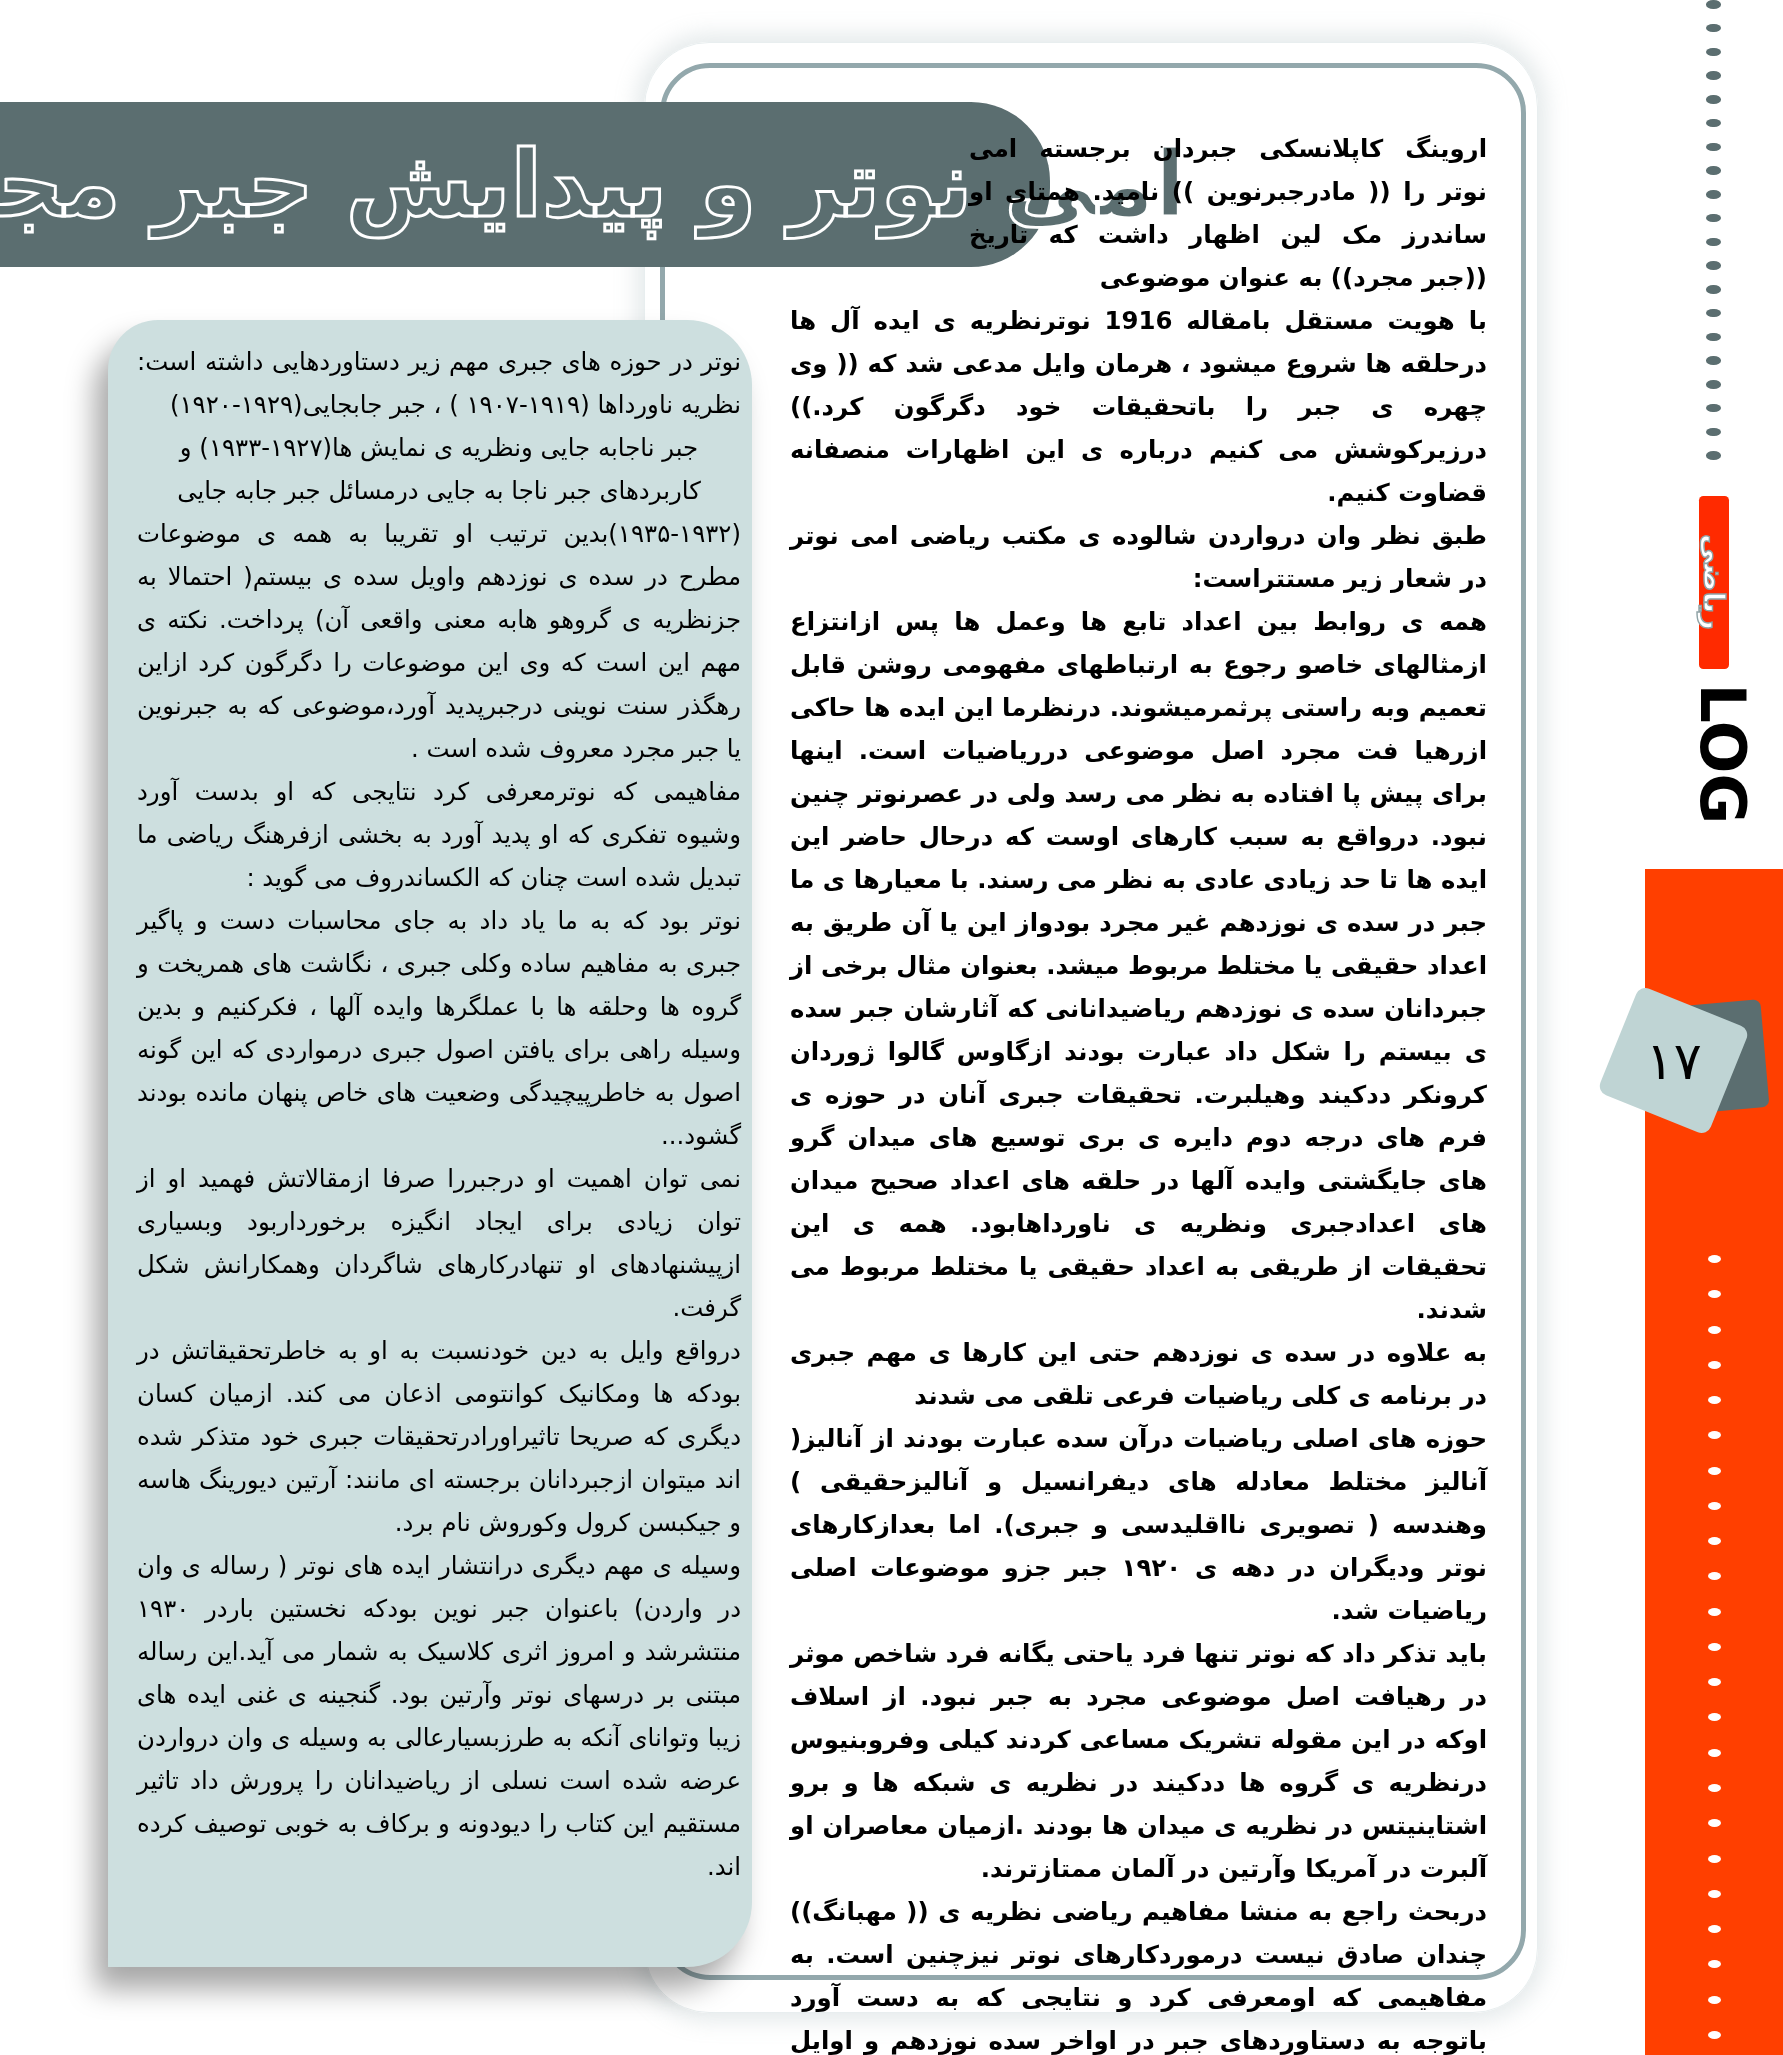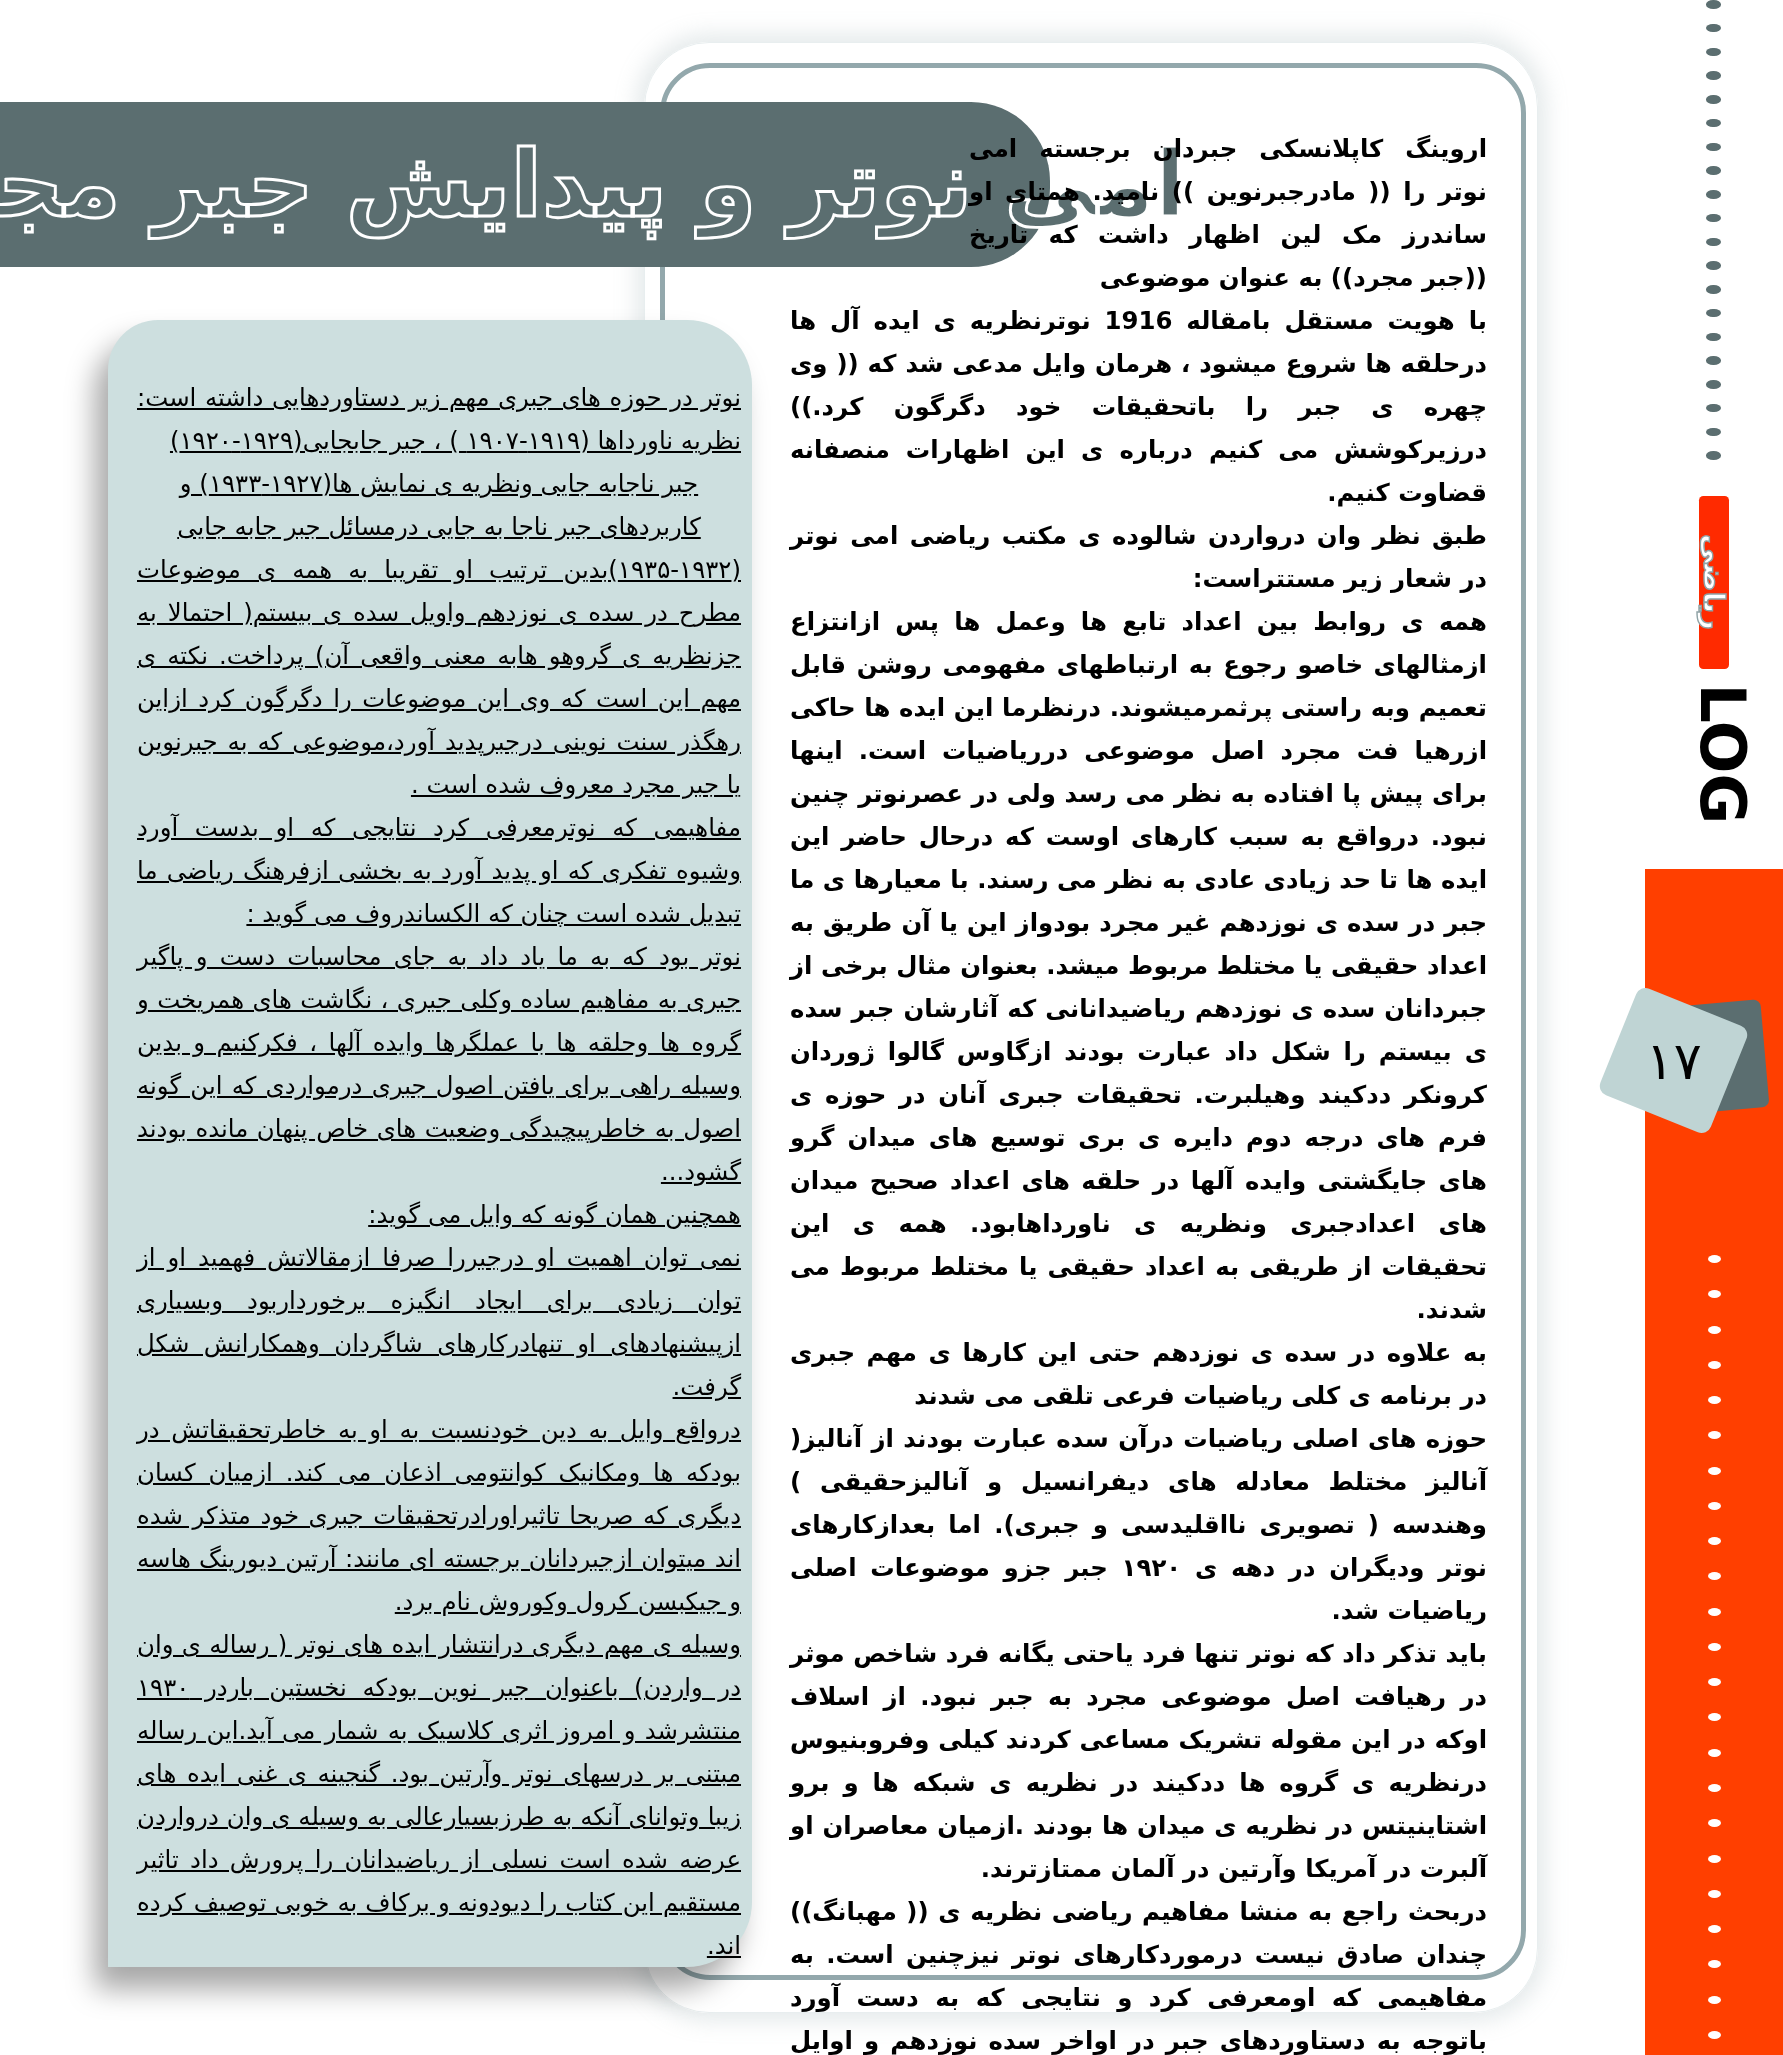--- a/index.html
+++ b/index.html
@@ -40,21 +40,21 @@
     border-radius: 50px 65px 65px 0;
     box-shadow: -13px 21.6px 29px rgba(0,0,0,0.35);
   }
   .col {
     position: absolute; direction: rtl; text-align: justify;
     color: #000; font-family: "DejaVu Sans", sans-serif;
     font-size: 24.4px; line-height: 43px;
   }
   .col p { margin: 0; text-align-last: right; }
   .col-right { left: 790px; top: 127px; width: 697px; font-weight: bold; }
-  .col-left { left: 137px; top: 376px; width: 604px; text-decoration: underline; }
+  .col-left { left: 137px; top: 340px; width: 604px; }
   .col-right .intro { padding-right: 0; width: 518px; margin-left: auto; }
 
   .dots-gray {
     position: absolute; left: 1704px; top: 0; width: 18.7px; height: 460px;
     display: flex; flex-direction: column; justify-content: space-between; align-items: center;
   }
   .dot-g { width: 14.4px; height: 8.6px; border-radius: 50%; background: #5B6E70; }
   .logo {
     position: absolute; left: 1683px; top: 496px; width: 79px; height: 331px;
   }
@@ -121,21 +121,20 @@
   <p> دربحث راجع به  منشا مفاهیم ریاضی  نظریه ی (( مهبانگ)) چندان صادق نیست درموردکارهای نوتر نیزچنین است. به مفاهیمی که اومعرفی کرد و نتایجی که به دست  آورد باتوجه به دستاوردهای جبر در اواخر سده نوزدهم  و اوایل سده بیستم نگریست. وی به ویژه از تحقیقات ددکیند تاثیر پذیرفت دربحث مربوط به دستاوردها یش غالبا با  فروتنی خاصی می گفت :((اینها از قبل  در آثار ددکیند بوده است)) .</p>
 </div>
 
 <div class="col col-left">
   <p>نوتر در حوزه های جبری مهم زیر دستاوردهایی داشته است: نظریه ناورداها (۱۹۱۹-۱۹۰۷ ) ، جبر جابجایی(۱۹۲۹-۱۹۲۰)</p>
   <p style="text-align:left;text-align-last:center;">جبر ناجابه جایی ونظریه ی نمایش ها(۱۹۲۷-۱۹۳۳) و</p>
   <p style="text-align-last:center;">کاربردهای جبر ناجا به جایی درمسائل جبر جابه جایی</p>
   <p>(۱۹۳۵-۱۹۳۲)بدین ترتیب او تقریبا به همه ی موضوعات مطرح در سده ی نوزدهم واویل سده ی بیستم( احتمالا به جزنظریه ی گروهو هابه معنی واقعی آن) پرداخت.  نکته ی مهم این است  که وی این موضوعات را دگرگون کرد ازاین رهگذر سنت نوینی درجبرپدید آورد،موضوعی که به جبرنوین یا جبر مجرد معروف شده است .</p>
   <p>مفاهیمی که نوترمعرفی کرد نتایجی که او بدست آورد وشیوه تفکری که او پدید آورد به بخشی ازفرهنگ ریاضی ما تبدیل شده است چنان که الکساندروف می گوید :</p>
   <p>نوتر بود که به ما یاد داد به جای محاسبات دست و پاگیر جبری به مفاهیم ساده وکلی جبری ،  نگاشت های همریخت و گروه ها وحلقه ها با عملگرها وایده آلها ، فکرکنیم و بدین وسیله راهی برای یافتن اصول جبری درمواردی که  این گونه اصول به خاطرپیچیدگی وضعیت های خاص پنهان مانده بودند گشود...</p>
-  <p>همچنین همان گونه که وایل می گوید:</p>
   <p>نمی توان اهمیت او درجبررا صرفا ازمقالاتش فهمید او از توان زیادی برای ایجاد انگیزه برخورداربود وبسیاری ازپیشنهادهای او تنهادرکارهای شاگردان وهمکارانش شکل گرفت.</p>
   <p>درواقع وایل به دین خودنسبت به او به خاطرتحقیقاتش در بودکه ها ومکانیک کوانتومی اذعان می کند. ازمیان کسان دیگری که صریحا تاثیراورادرتحقیقات جبری خود متذکر شده اند میتوان ازجبردانان برجسته ای مانند: آرتین دیورینگ هاسه و جیکبسن کرول وکوروش نام برد.</p>
   <p>وسیله ی مهم دیگری درانتشار ایده های نوتر ( رساله ی وان در واردن) باعنوان جبر نوین بودکه نخستین باردر ۱۹۳۰ منتشرشد و امروز اثری کلاسیک به شمار می آید.این رساله مبتنی بر درسهای نوتر وآرتین بود. گنجینه ی غنی ایده های زیبا وتوانای آنکه به طرزبسیارعالی به وسیله ی وان درواردن عرضه شده است  نسلی از ریاضیدانان را پرورش داد تاثیر مستقیم این کتاب را دیودونه  و برکاف به خوبی  توصیف کرده اند.</p>
 </div>
 
 <div class="dots-gray">
   <span class="dot-g"></span>
   <span class="dot-g"></span>
   <span class="dot-g"></span>
   <span class="dot-g"></span>

